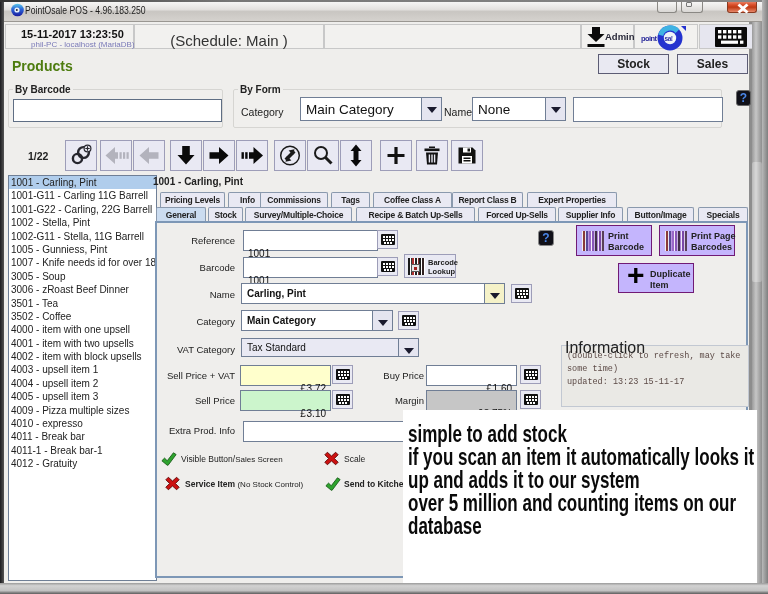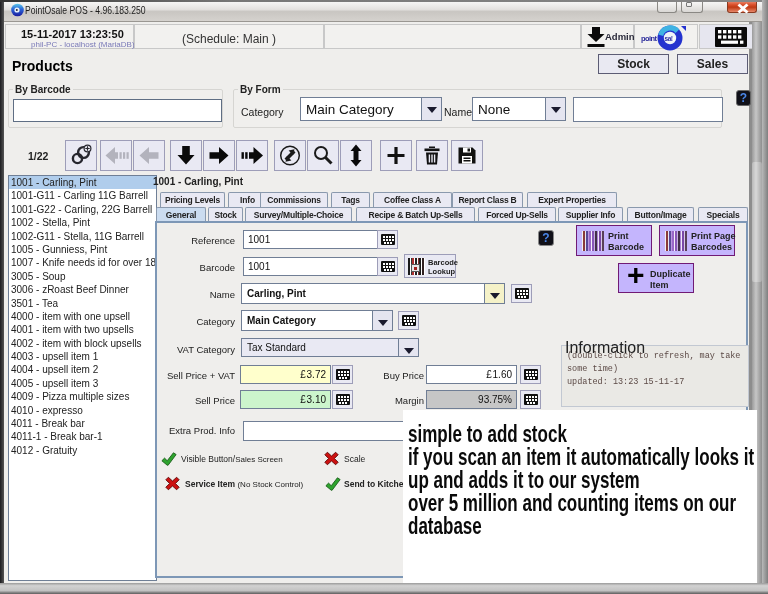--- a/index.html
+++ b/index.html
@@ -24,26 +24,26 @@
 
 .topcell { position:absolute; top:2px; height:25px; background:#f2f1ef; border:1px solid #c8c8c8; }
 #cellDate { left:1px; width:129px; }
 #cellSched { left:130px; width:190px; }
 #cellBlank { left:320px; width:257px; }
 #cellAdmin { left:577px; width:53px; }
 #cellLogo { left:630px; width:64px; }
 #cellKey { left:695px; width:58px; background:#e6e6ef; }
 #dateTxt { position:absolute; left:15px; top:3px; font-size:11px; font-weight:bold; color:#111; white-space:nowrap; }
 #hostTxt { position:absolute; left:14px; top:15px; font-size:8px; color:#7a7ab8; white-space:nowrap;padding-left:11px; }
-#schedTxt { position:absolute; left:50%; top:7px; transform:translateX(-50%); font-size:12px; color:#333; white-space:nowrap; }
+#schedTxt { position:absolute; left:50%; top:7px; transform:translateX(-50%); font-size:15px; color:#333; white-space:nowrap; }
 #adminIcon { position:absolute; left:2px; top:1px; }
 #adminTxt { position:absolute; left:23px; top:6px; font-size:9.5px; font-weight:bold; color:#2a2a3a; }
 #keyBtn { position:absolute; left:15px; top:1px; width:31px; height:21px; }
 
-#prodTitle { position:absolute; left:8px; top:36px; font-size:14px; font-weight:bold; color:#000000; }
+#prodTitle { position:absolute; left:8px; top:36px; font-size:14px; font-weight:bold; color:#4d7c0f; }
 .bigbtn { position:absolute; top:32px; width:71px; height:20px; background:#e9e9f2; border:1px solid #5c5c74; font-size:12px; font-weight:bold; color:#222; text-align:center; line-height:18px; }
 #btnStock { left:594px; }
 #btnSales { left:673px; }
 
 fieldset { position:absolute; border:1px solid #d6d5d2; border-radius:2px; background:#f0efed; }
 fieldset legend { font-size:10px; font-weight:bold; color:#222; margin-left:4px; padding:0 2px; }
 #fsBarcode { left:4px; top:62px; width:215px; height:44px; }
 #fsForm { left:229px; top:62px; width:489px; height:44px; }
 #barInput { position:absolute; left:9px; top:77px; width:209px; height:23px; background:#fff; border:1px solid #5f6e84; }
 .lbl { position:absolute; font-size:10.5px; color:#222; }
@@ -63,21 +63,21 @@
 #list .li { height:13.4px; line-height:13.4px; padding-left:2px; white-space:nowrap; overflow:hidden; }
 #list .sel { background:#b0cdec; }
 
 #rpHeader { position:absolute; left:149px; top:154px; font-size:10px; font-weight:bold; color:#222; }
 .tab { position:absolute; background:#e9e9f3; border:1px solid #8a99ad; border-bottom:none; font-size:8.5px; font-weight:bold; color:#222; text-align:center; border-radius:2px 2px 0 0; white-space:nowrap; overflow:hidden; letter-spacing:-0.2px; }
 .trow1 { top:170px; height:15px; line-height:14px; }
 .trow2 { top:185px; height:14px; line-height:14px; }
 .tabsel { background:#cbdcf0; }
 #tabpanel { position:absolute; left:151px; top:199px; width:593px; height:357px; border:2px solid #7d97b6; background:#efeeec; }
 
-.finput { position:absolute; background:#fff; border:1px solid #707e95; font-size:10px; color:#111; padding:3px 4px 2px 4px; }
+.finput { position:absolute; background:#fff; border:1px solid #707e95; font-size:10px; color:#111; padding:17px 4px 2px 4px; }
 .keypad { position:absolute; width:21px; height:19px; background:#e9e9f3; border:1px solid #9d9db8; }
 #infoFs { position:absolute; left:557px; top:323px; width:188px; height:62px; background:#eae9e5; border:1px solid #c2c8d2; }
 #infoFs .t { font-family:"Liberation Mono", monospace; font-size:8.5px; color:#5c4a46; line-height:13px; padding:4px 2px 0 5px; }
 #infoLbl { position:absolute; left:561px; top:317px; font-size:16px; font-weight:normal; color:#222; background:transparent; }
 
 .keypad::before { content:""; position:absolute; left:3px; top:3px; width:14px; height:11px; background:#111; border-radius:1px; }
 .keypad::after { content:""; position:absolute; left:5px; top:5px; width:2px; height:2px; background:#fff; box-shadow:3px 0 0 #fff,6px 0 0 #fff,9px 0 0 #fff,0 3px 0 #fff,3px 3px 0 #fff,6px 3px 0 #fff,9px 3px 0 #fff,1px 6px 0 #fff,4px 6px 0 #fff,7px 6px 0 #fff; }
 
 .pbtn { position:absolute; background:#c4b5fd; border:1px solid #701a75; }
 .pbtn .pt { position:absolute; left:31px; top:5px; font-size:9px; font-weight:bold; color:#222; line-height:11px; white-space:nowrap; }
@@ -276,20 +276,21 @@
       <div class="li sel">1001 - Carling, Pint</div>
       <div class="li">1001-G11 - Carling 11G Barrell</div>
       <div class="li">1001-G22 - Carling, 22G Barrell</div>
       <div class="li">1002 - Stella, Pint</div>
       <div class="li">1002-G11 - Stella, 11G Barrell</div>
       <div class="li">1005 - Gunniess, Pint</div>
       <div class="li">1007 - Knife needs id for over 18</div>
       <div class="li">3005 - Soup</div>
       <div class="li">3006 - zRoast Beef Dinner</div>
       <div class="li">3501 - Tea</div>
+      <div class="li">3502 - Coffee</div>
       <div class="li">4000 - item with one upsell</div>
       <div class="li">4001 - item with two upsells</div>
       <div class="li">4002 - item with block upsells</div>
       <div class="li">4003 - upsell item 1</div>
       <div class="li">4004 - upsell item 2</div>
       <div class="li">4005 - upsell item 3</div>
       <div class="li">4009 - Pizza multiple sizes</div>
       <div class="li">4010 - expresso</div>
       <div class="li">4011 - Break bar</div>
       <div class="li">4011-1 - Break bar-1</div>

